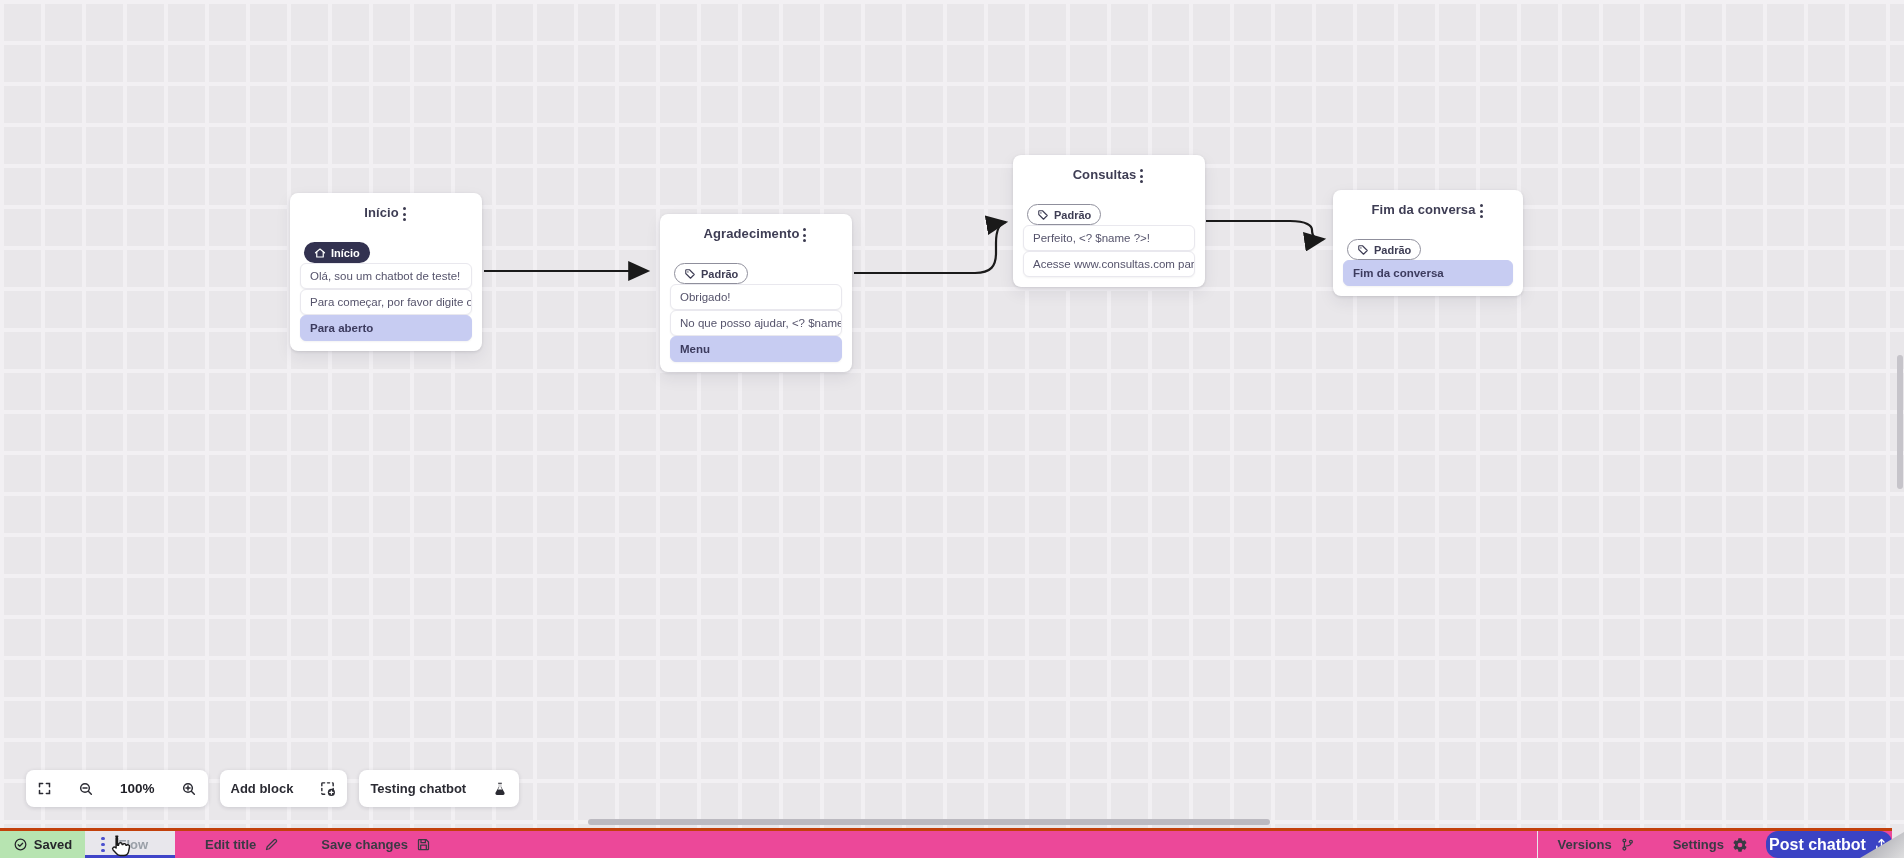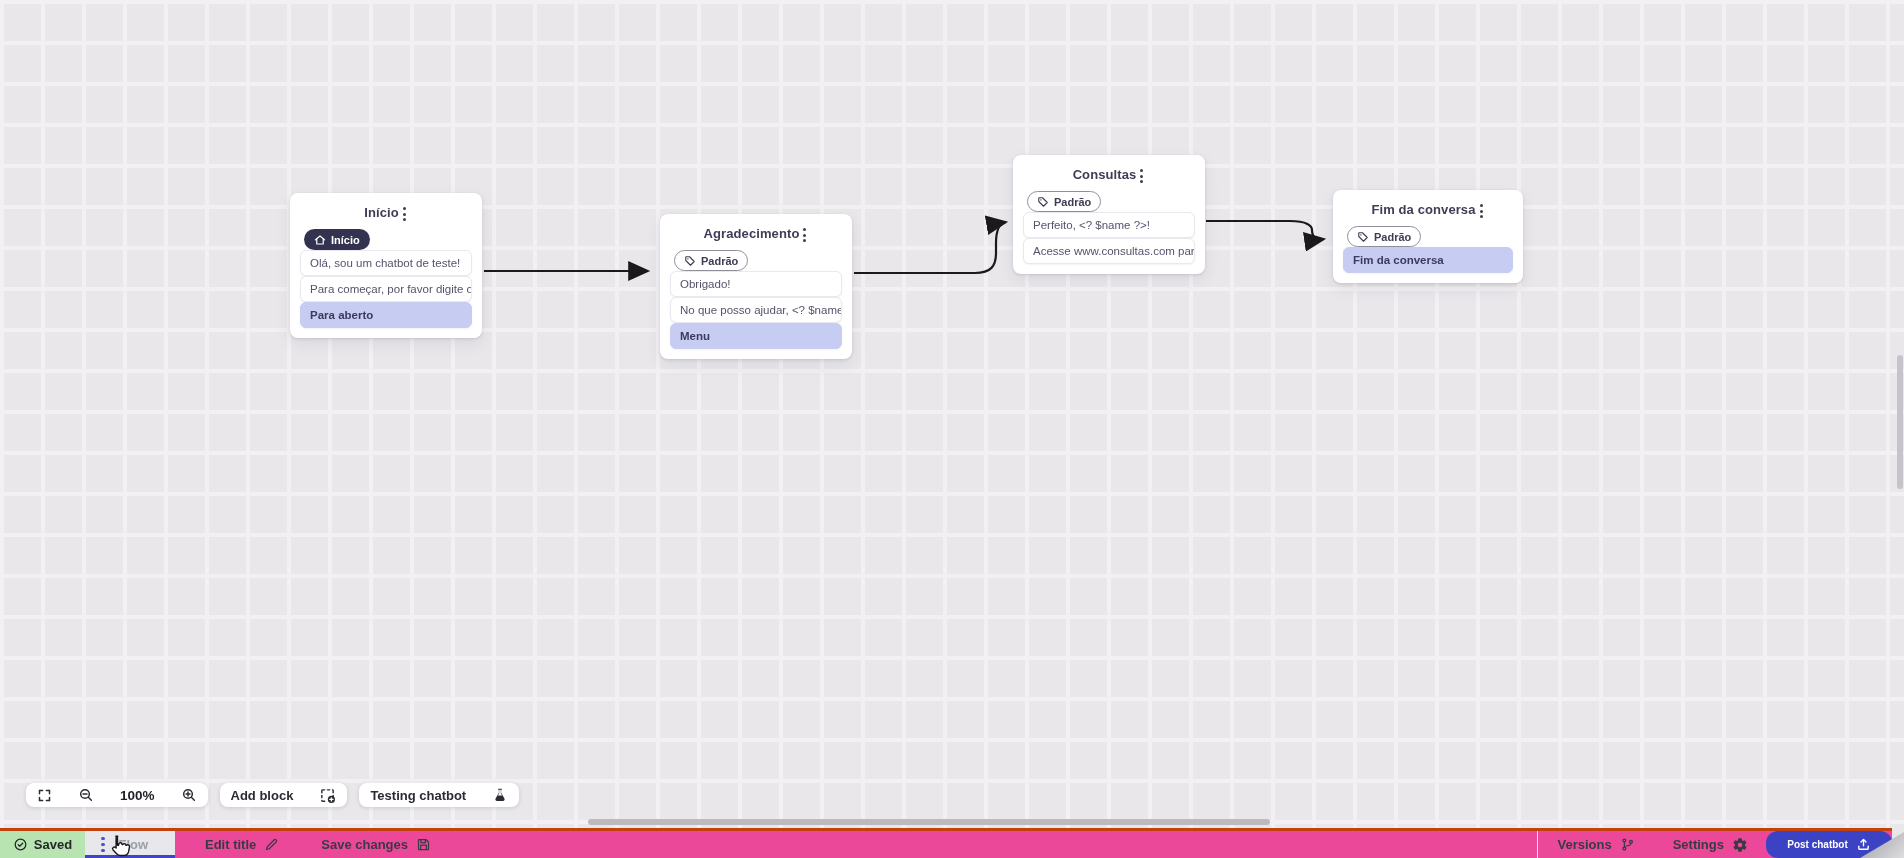--- a/index.html
+++ b/index.html
@@ -21,42 +21,42 @@
   
   .node{
     position:absolute;z-index:2;width:192px;box-sizing:border-box;
     background:#fff;border-radius:8px;padding:10px;
     box-shadow:0 1px 3px rgba(40,40,60,.14),0 6px 16px rgba(40,40,60,.08);
   }
   .node-header{display:flex;align-items:flex-start;justify-content:center;padding:2px 2px 0 4px;height:16px;}
   .node-title{font-size:13px;font-weight:700;color:#3e3d54;letter-spacing:.1px;}
   .vdots{display:inline-flex;flex-direction:column;gap:2.5px;padding:2px 4px;cursor:pointer;}
   .vdots i{width:3px;height:3px;border-radius:50%;background:#3c3b50;display:block;}
-  .badge-row{margin:8px 0 0 4px;height:21px;display:flex;}
+  .badge-row{margin:21px 0 0 4px;height:21px;display:flex;}
   .badge-dark{
     display:inline-flex;align-items:center;gap:5px;background:#333250;color:#fff;
     font-size:11px;font-weight:700;border-radius:999px;padding:0 10px;height:21px;box-sizing:border-box;
   }
   .badge-outline{
     display:inline-flex;align-items:center;gap:5px;background:#fff;color:#3e3d54;
     border:1.5px solid #8f8f9c;font-size:11px;font-weight:700;border-radius:999px;
     padding:0 9px;height:21px;box-sizing:border-box;
   }
   .msg{
     height:26px;line-height:25px;box-sizing:border-box;
     font-size:11.5px;color:#55536b;background:#fff;border:1px solid #e9e8ee;border-radius:6px;
     padding:0 9px;white-space:nowrap;overflow:hidden;text-overflow:clip;
     box-shadow:0 1px 2px rgba(0,0,0,.05);
   }
   .msg:first-of-type{margin-top:8px;}
   .msg.action{background:#c7ccf2;border-color:#c7ccf2;color:#3c3b5e;font-weight:700;}
   
   .tool-dock{position:absolute;left:26px;bottom:21px;display:flex;gap:12px;z-index:5;}
   .pill{
-    height:24px;background:#fff;border-radius:8px;display:flex;align-items:center;
+    height:37px;background:#fff;border-radius:8px;display:flex;align-items:center;
     box-shadow:0 1px 4px rgba(30,30,50,.15);padding:0 11px;gap:26px;
     font-size:13px;font-weight:700;color:#2b2b33;
   }
   .pill .zoom-level{font-size:13.5px;font-weight:700;color:#1f1f26;}
   .icon-btn{display:inline-flex;align-items:center;justify-content:center;cursor:pointer;}
   
   .statusbar{
     position:absolute;left:0;bottom:0;width:1892px;height:30px;background:#ec4899;
     border-top:3px solid #c2410c;box-sizing:border-box;display:flex;align-items:stretch;z-index:10;
     font-size:13px;color:#34343e;
@@ -73,21 +73,21 @@
   .flow-tab .tab-label{color:#9aa0a8;font-weight:700;}
   .flow-tab .underline{position:absolute;left:0;bottom:0;width:100%;height:3px;background:#3f44c8;}
   .bar-btn{
     display:flex;align-items:center;gap:8px;padding:0 14px;font-weight:700;color:#3a3a44;cursor:pointer;
   }
   .bar-btn.edit{margin-left:16px;}
   .spacer{flex:1;}
   .bar-divider{width:1px;background:#e7e7ea;margin:0;}
   .post-btn{
     width:126px;background:#3b43c4;color:#fff;display:flex;align-items:center;justify-content:center;
-    gap:8px;font-weight:700;font-size:10px;cursor:pointer;border-radius:12px;
+    gap:8px;font-weight:700;font-size:16px;cursor:pointer;border-radius:12px;
   }
   
   .hscroll{position:absolute;left:588px;top:819px;width:682px;height:6px;border-radius:3px;background:#bcbac1;z-index:4;}
   .vscroll{position:absolute;right:1px;top:355px;width:6px;height:134px;border-radius:3px;background:#c6c4ca;z-index:4;}
   
   .corner-fold{
     position:absolute;right:0;bottom:0;width:44px;height:26px;z-index:20;
     clip-path:polygon(100% 0,0 100%,100% 100%);
     background:linear-gradient(135deg,#82828a 0%,#b9b9be 45%,#dededf 100%);
   }

